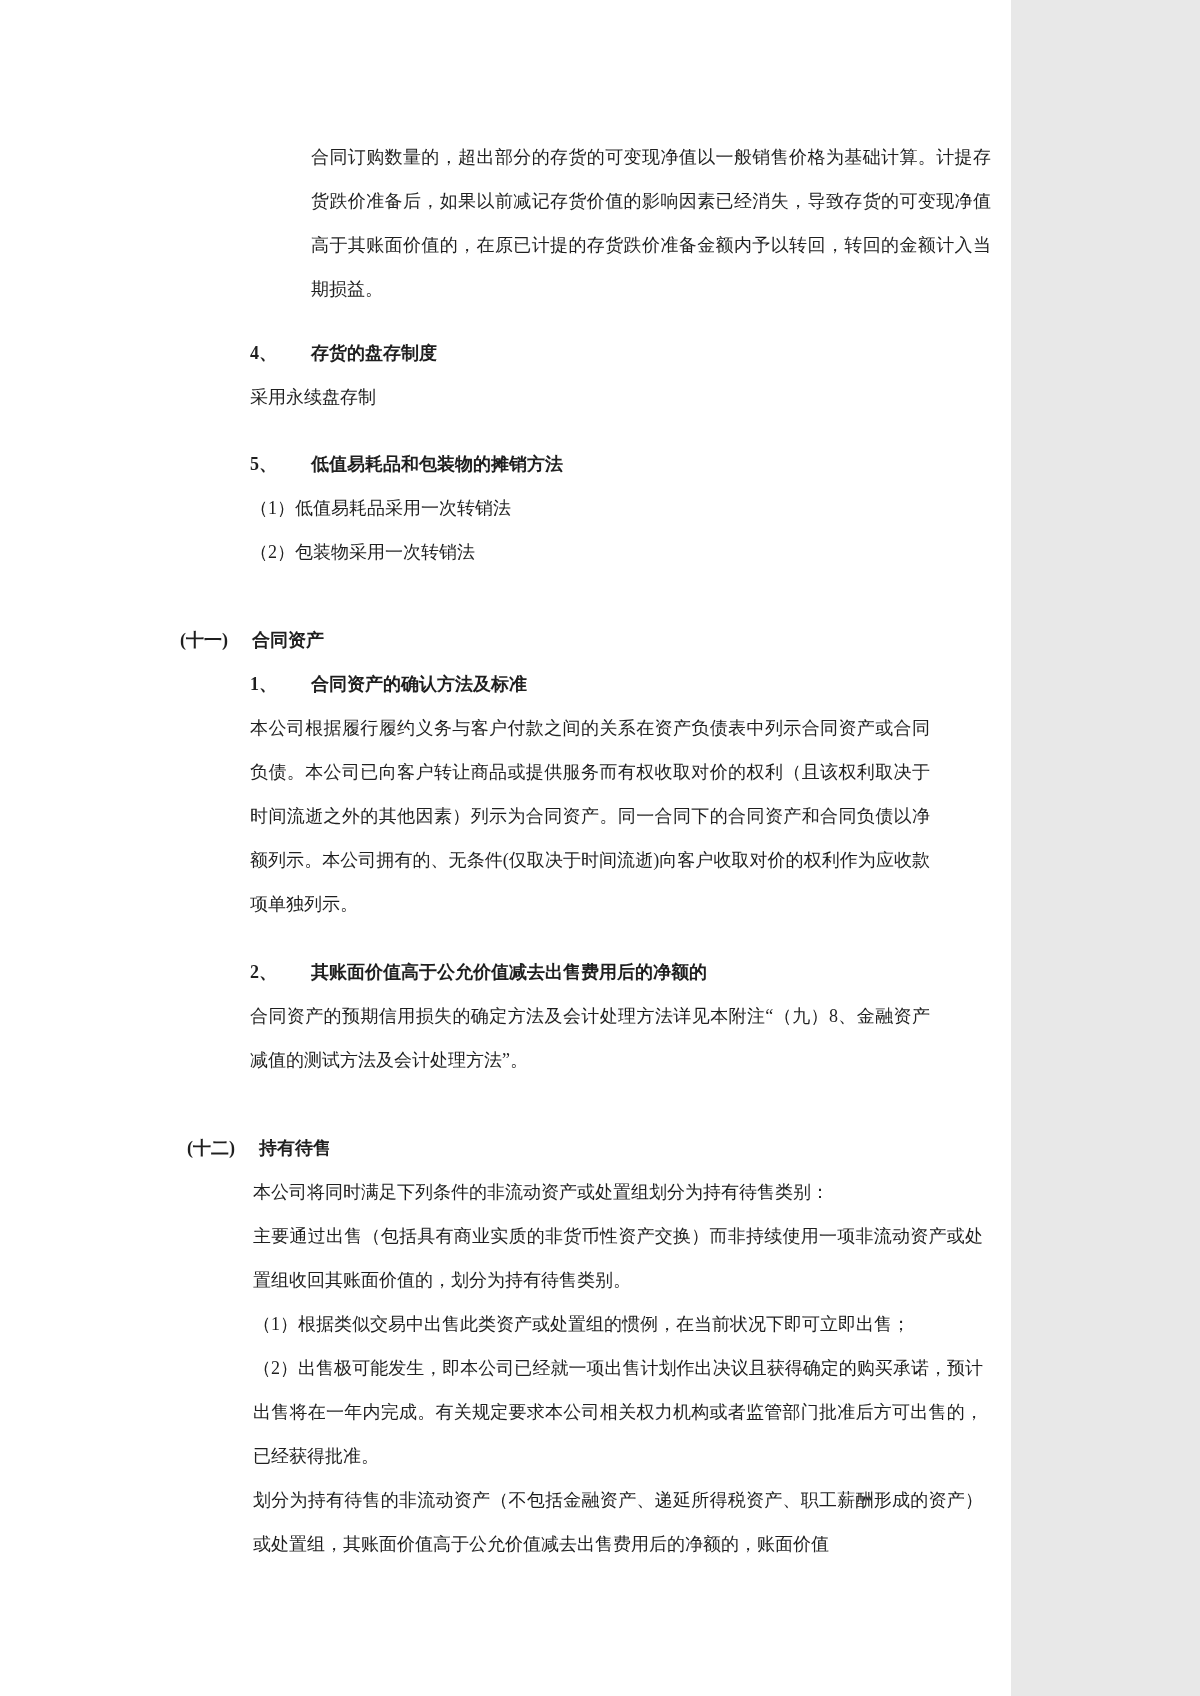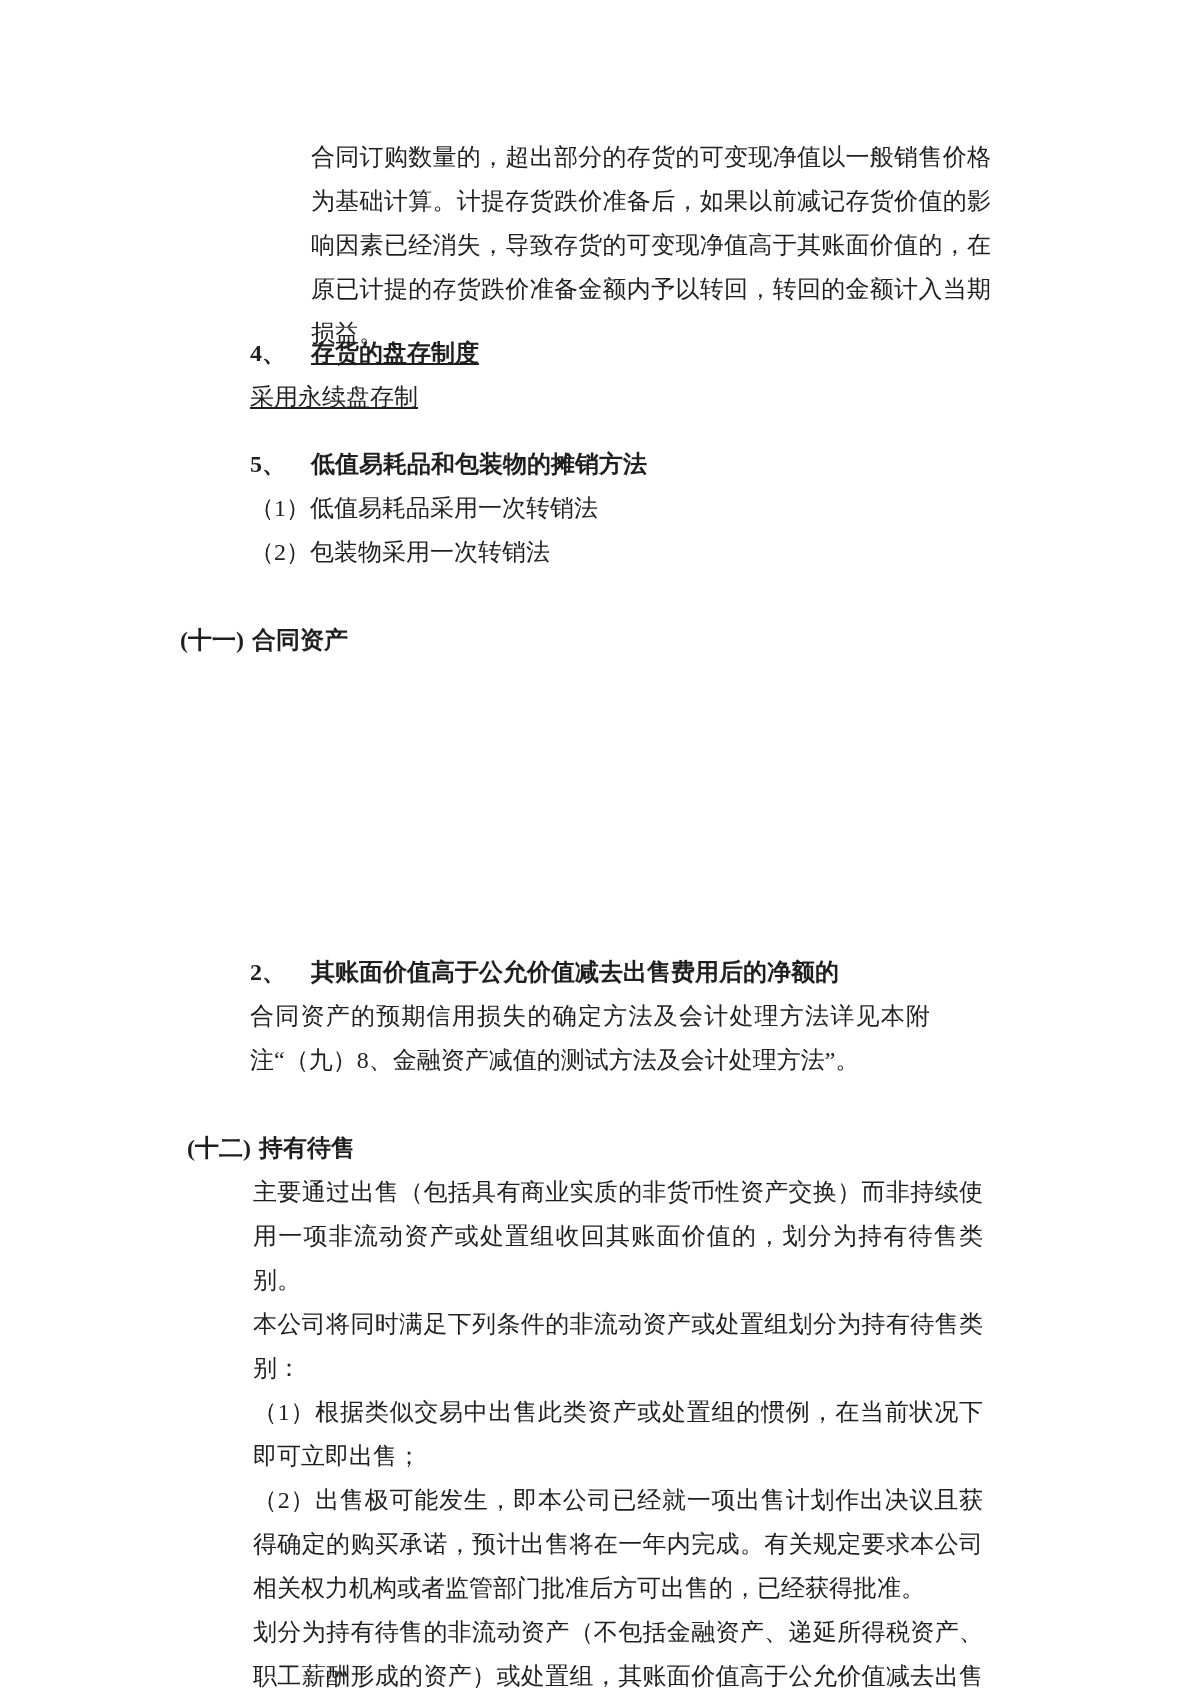--- a/index.html
+++ b/index.html
@@ -2,26 +2,26 @@
 <html><head>
 <meta charset="utf-8">
 <style>
   html, body {
     margin: 0;
     padding: 0;
     background: #e8e8e8;
   }
   .page {
     position: relative;
-    width: 1200px;
+    width: 1011px;
     height: 1696px;
     background: #ffffff;
     font-family: "Liberation Serif", "DejaVu Serif", serif;
     color: #1f1f1f;
-    font-size: 24px;
+    font-size: 18px;
     line-height: 44px;
     overflow: hidden;
   }
   .abs { position: absolute; }
   .para {
     margin: 0;
     text-align: justify;
   }
   
   .h1-row { font-weight: bold; white-space: nowrap; }
@@ -33,21 +33,21 @@
 </style>
 </head>
 <body>
 
 <div class="page">
 
   <div class="abs" style="left:311px; top:135px; width:680px;">
     <p class="para">合同订购数量的，超出部分的存货的可变现净值以一般销售价格为基础计算。计提存货跌价准备后，如果以前减记存货价值的影响因素已经消失，导致存货的可变现净值高于其账面价值的，在原已计提的存货跌价准备金额内予以转回，转回的金额计入当期损益。</p>
   </div>
 
-  <div class="abs" style="left:250px; top:331px; width:741px;text-decoration:underline;">
+  <div class="abs" style="left:250px; top:331px; width:741px;">
     <div class="h2-row">
       <span class="h2-num">4、</span><span class="h2-title">存货的盘存制度</span>
     </div>
     <div class="sub-body">
       <p class="para">采用永续盘存制</p>
     </div>
   </div>
 
   <div class="abs" style="left:250px; top:442px; width:741px;">
     <div class="h2-row">
@@ -58,37 +58,45 @@
       <p class="para">（2）包装物采用一次转销法</p>
     </div>
   </div>
 
   <div class="abs" style="left:180px; top:618px; width:811px;">
     <div class="h1-row">
       <span class="h1-num">(十一)</span><span class="h1-title">合同资产</span>
     </div>
   </div>
 
+  <div class="abs" style="left:250px; top:662px; width:741px;">
+    <div class="h2-row">
+      <span class="h2-num">1、</span><span class="h2-title">合同资产的确认方法及标准</span>
+    </div>
+    <div class="sub-body">
+      <p class="para">本公司根据履行履约义务与客户付款之间的关系在资产负债表中列示合同资产或合同负债。本公司已向客户转让商品或提供服务而有权收取对价的权利（且该权利取决于时间流逝之外的其他因素）列示为合同资产。同一合同下的合同资产和合同负债以净额列示。本公司拥有的、无条件(仅取决于时间流逝)向客户收取对价的权利作为应收款项单独列示。</p>
+    </div>
+  </div>
 
   <div class="abs" style="left:250px; top:950px; width:741px;">
     <div class="h2-row">
       <span class="h2-num">2、</span><span class="h2-title">其账面价值高于公允价值减去出售费用后的净额的</span>
     </div>
     <div class="sub-body">
       <p class="para">合同资产的预期信用损失的确定方法及会计处理方法详见本附注“（九）8、金融资产减值的测试方法及会计处理方法”。</p>
     </div>
   </div>
 
   <div class="abs" style="left:187px; top:1126px; width:811px;">
     <div class="h1-row">
       <span class="h1-num">(十二)</span><span class="h1-title">持有待售</span>
     </div>
   </div>
 
   <div class="abs" style="left:253px; top:1170px; width:730px;">
+    <p class="para">本公司将同时满足下列条件的非流动资产或处置组划分为持有待售类别：</p>
     <p class="para">主要通过出售（包括具有商业实质的非货币性资产交换）而非持续使用一项非流动资产或处置组收回其账面价值的，划分为持有待售类别。</p>
-    <p class="para">本公司将同时满足下列条件的非流动资产或处置组划分为持有待售类别：</p>
     <p class="para">（1）根据类似交易中出售此类资产或处置组的惯例，在当前状况下即可立即出售；</p>
     <p class="para">（2）出售极可能发生，即本公司已经就一项出售计划作出决议且获得确定的购买承诺，预计出售将在一年内完成。有关规定要求本公司相关权力机构或者监管部门批准后方可出售的，已经获得批准。</p>
     <p class="para">划分为持有待售的非流动资产（不包括金融资产、递延所得税资产、职工薪酬形成的资产）或处置组，其账面价值高于公允价值减去出售费用后的净额的，账面价值</p>
   </div>
 
 </div>
 
 </body></html>

